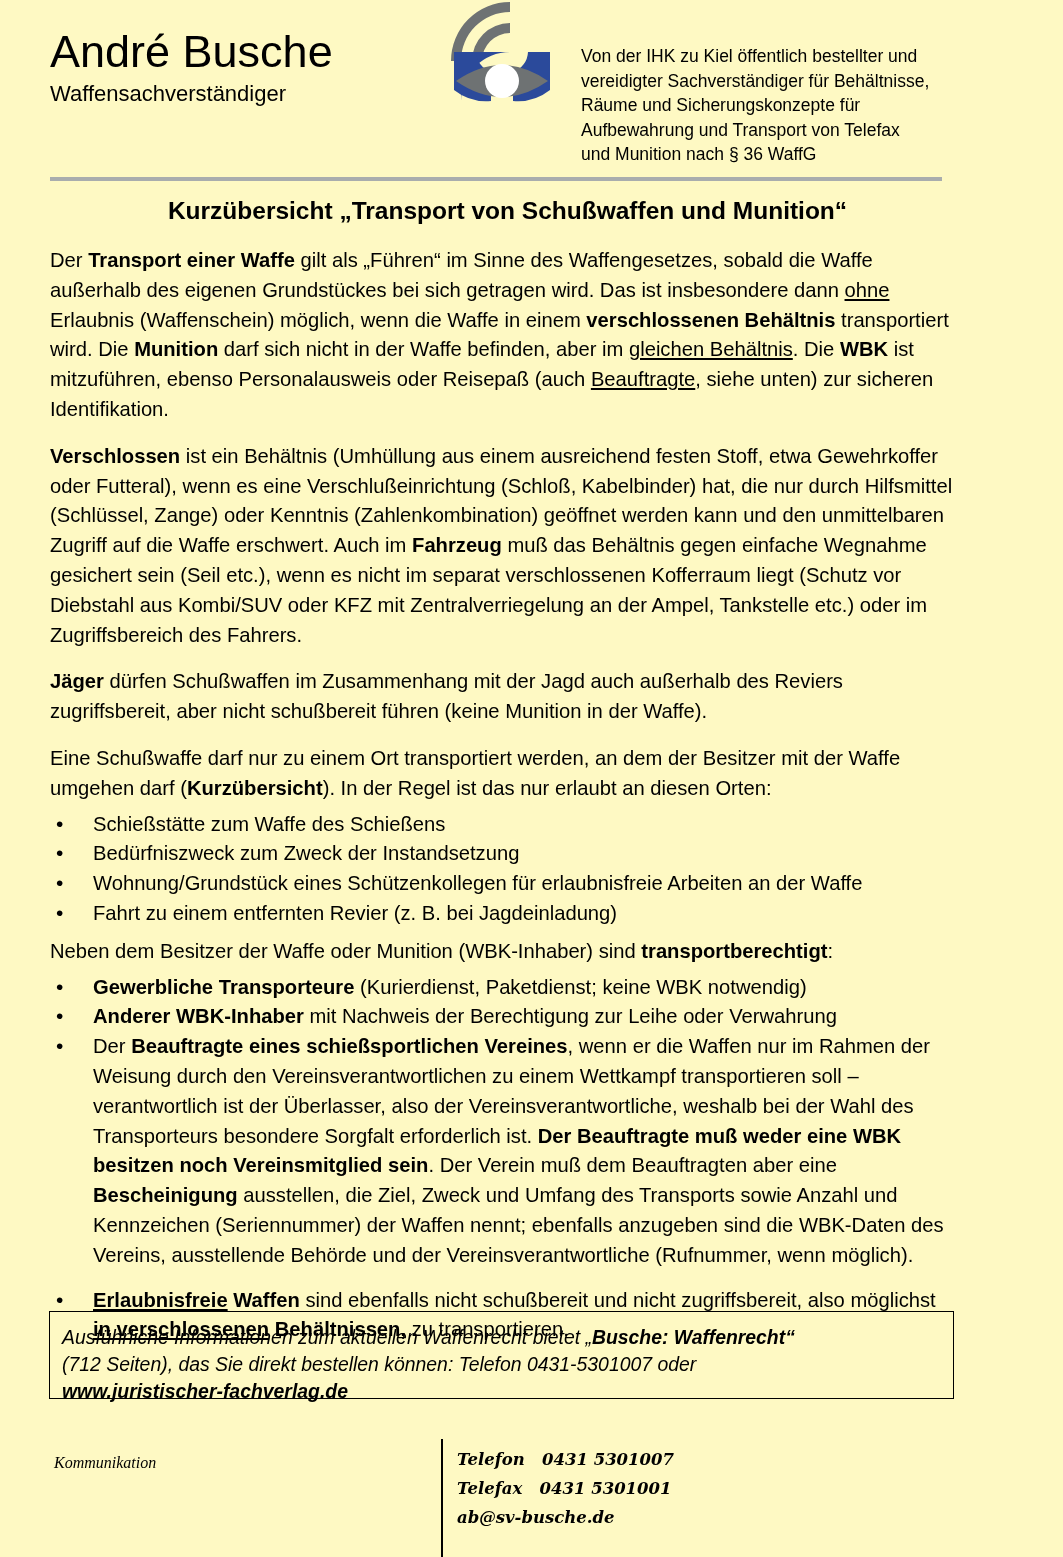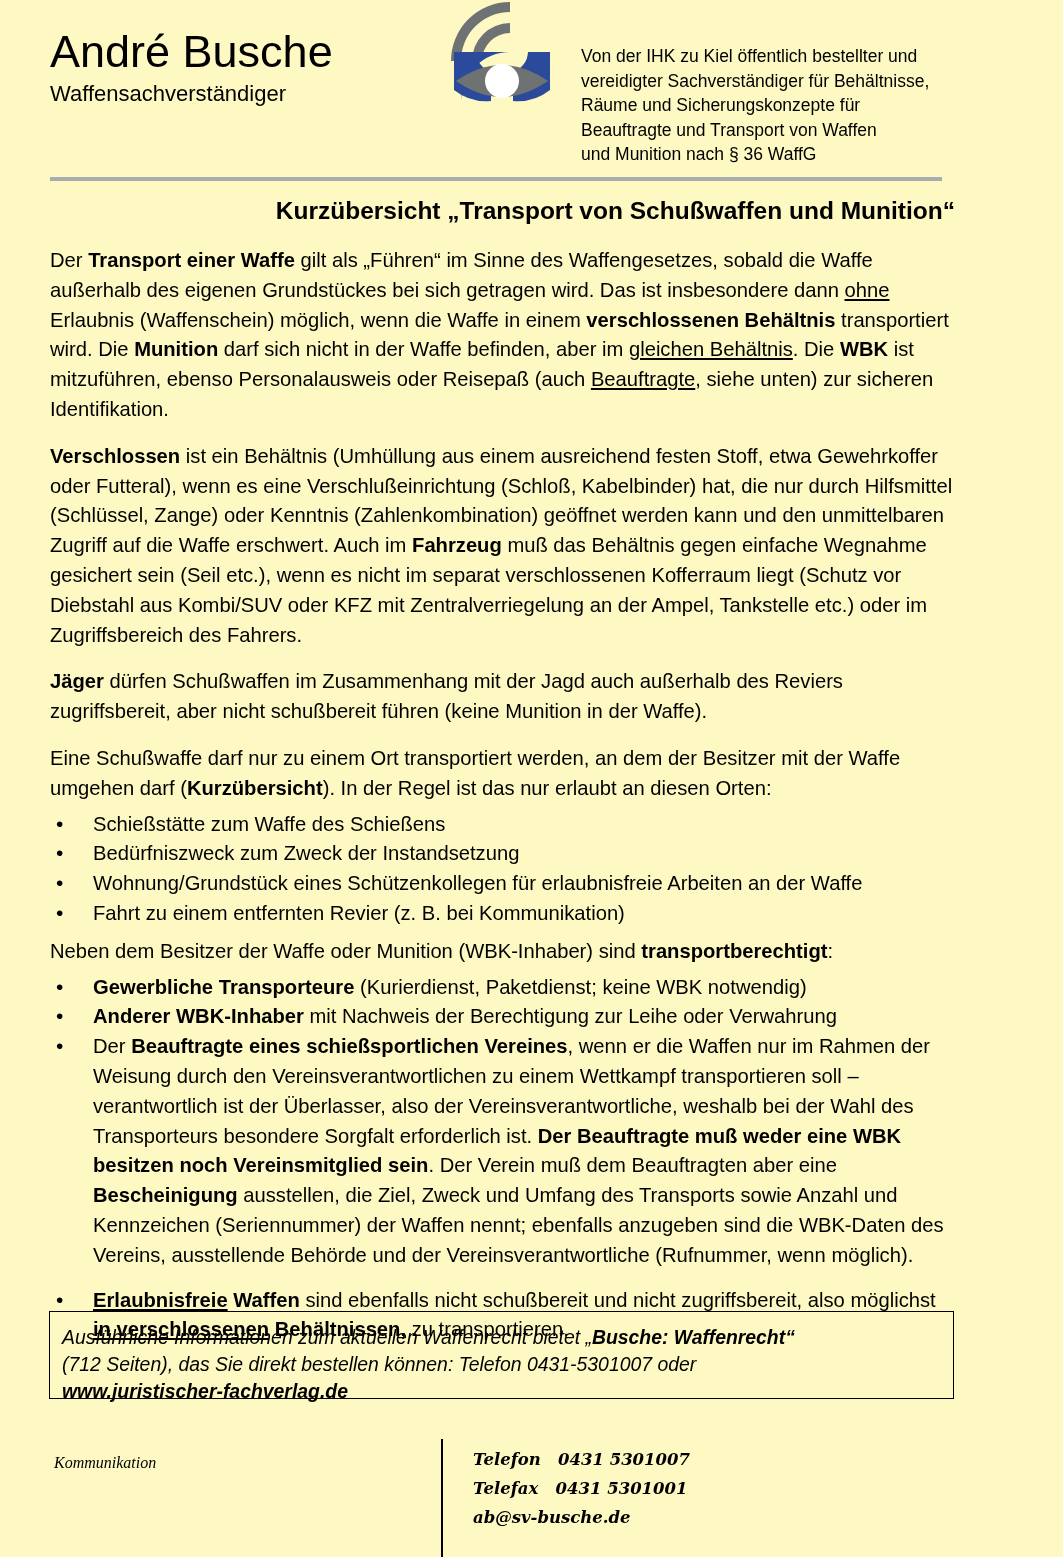--- a/index.html
+++ b/index.html
@@ -80,21 +80,21 @@
   }
 
   
   .content {
     position: absolute;
     left: 50px;
     top: 196px;
     width: 905px;
   }
   .doc-title {
-    text-align: right;
+    text-align: center;
     font-size: 24.5px;
     line-height: 30px;
     font-weight: bold;
     margin: 0 0 20px 0;
     padding-left: 10px;
   }
   p.para {
     font-size: 20.2px;
     line-height: 29.8px;
     margin: 0 0 17px 0;
@@ -172,21 +172,21 @@
   }
   .footer-contact {
     position: absolute;
     left: 457px;
     top: 15px;
     font-family: "DejaVu Serif", "Liberation Serif", serif;
     font-size: 16.5px;
     line-height: 29px;
     font-weight: bold;
   }
-  .footer-contact .row { white-space: pre; margin-left: 16px; }
+  .footer-contact .row { white-space: pre; }
 </style>
 </head>
 <body>
 
 <div class="page">
 
   <div class="header">
 
     <div class="brand">
       <div class="brand-name">André Busche</div>
@@ -208,21 +208,21 @@
         <path d="M 13 79 Q 59 47 105 79 Q 59 111 13 79 Z" fill="#6E7273"></path>
 
         <circle cx="59" cy="79" r="17" fill="#ffffff"></circle>
       </svg>
     </div>
 
     <div class="ihk-text">
       <div>Von der IHK zu Kiel öffentlich bestellter und</div>
       <div>vereidigter Sachverständiger für Behältnisse,</div>
       <div>Räume und Sicherungskonzepte für</div>
-      <div>Beauftragte und Transport von Waffen</div>
+      <div>Aufbewahrung und Transport von Telefax</div>
       <div>und Munition nach § 36 WaffG</div>
     </div>
 
     <div class="rule"></div>
   </div>
 
   <div class="content">
 
     <h1 class="doc-title">Kurzübersicht „Transport von Schußwaffen und Munition“</h1>
 
@@ -231,21 +231,21 @@
     <p class="para"><b>Verschlossen</b> ist ein Behältnis (Umhüllung aus einem ausreichend festen Stoff, etwa Gewehrkoffer oder Futteral), wenn es eine Verschlußeinrichtung (Schloß, Kabelbinder) hat, die nur durch Hilfsmittel (Schlüssel, Zange) oder Kenntnis (Zahlenkombination) geöffnet werden kann und den unmittelbaren Zugriff auf die Waffe erschwert. Auch im <b>Fahrzeug</b> muß das Behältnis gegen einfache Wegnahme gesichert sein (Seil etc.), wenn es nicht im separat verschlossenen Kofferraum liegt (Schutz vor Diebstahl aus Kombi/SUV oder KFZ mit Zentralverriegelung an der Ampel, Tankstelle etc.) oder im Zugriffsbereich des Fahrers.</p>
 
     <p class="para"><b>Jäger</b> dürfen Schußwaffen im Zusammenhang mit der Jagd auch außerhalb des Reviers zugriffsbereit, aber nicht schußbereit führen (keine Munition in der Waffe).</p>
 
     <p class="para tight">Eine Schußwaffe darf nur zu einem Ort transportiert werden, an dem der Besitzer mit der Waffe umgehen darf (<b>Kurzübersicht</b>). In der Regel ist das nur erlaubt an diesen Orten:</p>
 
     <ul class="bullets nogap">
       <li><span class="bullet">•</span><span>Schießstätte zum Waffe des Schießens</span></li>
       <li><span class="bullet">•</span><span>Bedürfniszweck zum Zweck der Instandsetzung</span></li>
       <li><span class="bullet">•</span><span>Wohnung/Grundstück eines Schützenkollegen für erlaubnisfreie Arbeiten an der Waffe</span></li>
-      <li><span class="bullet">•</span><span>Fahrt zu einem entfernten Revier (z. B. bei Kommunikation)</span></li>
+      <li><span class="bullet">•</span><span>Fahrt zu einem entfernten Revier (z. B. bei Jagdeinladung)</span></li>
     </ul>
 
     <p class="para tight">Neben dem Besitzer der Waffe oder Munition (WBK-Inhaber) sind <b>transportberechtigt</b>:</p>
 
     <ul class="bullets">
       <li>
         <span class="bullet">•</span>
         <span><b>Gewerbliche Transporteure</b> (Kurierdienst, Paketdienst; keine WBK notwendig)</span>
       </li>
       <li>

